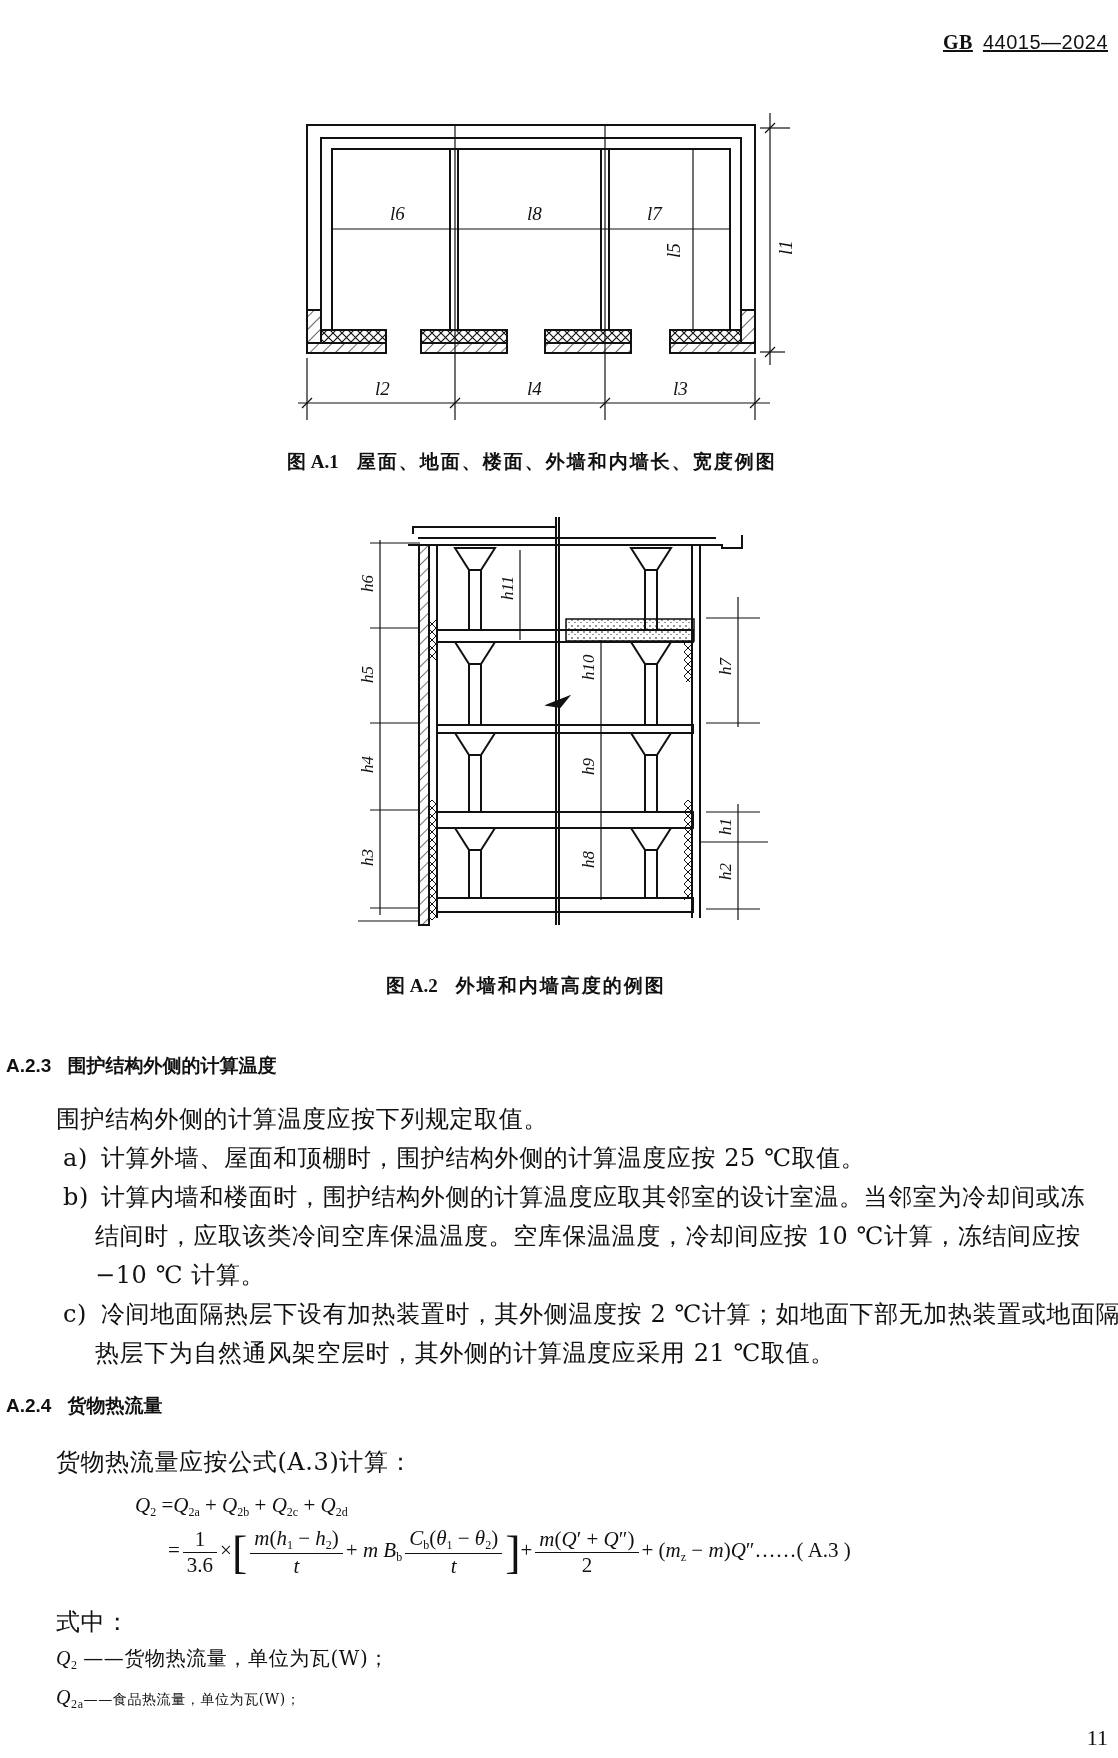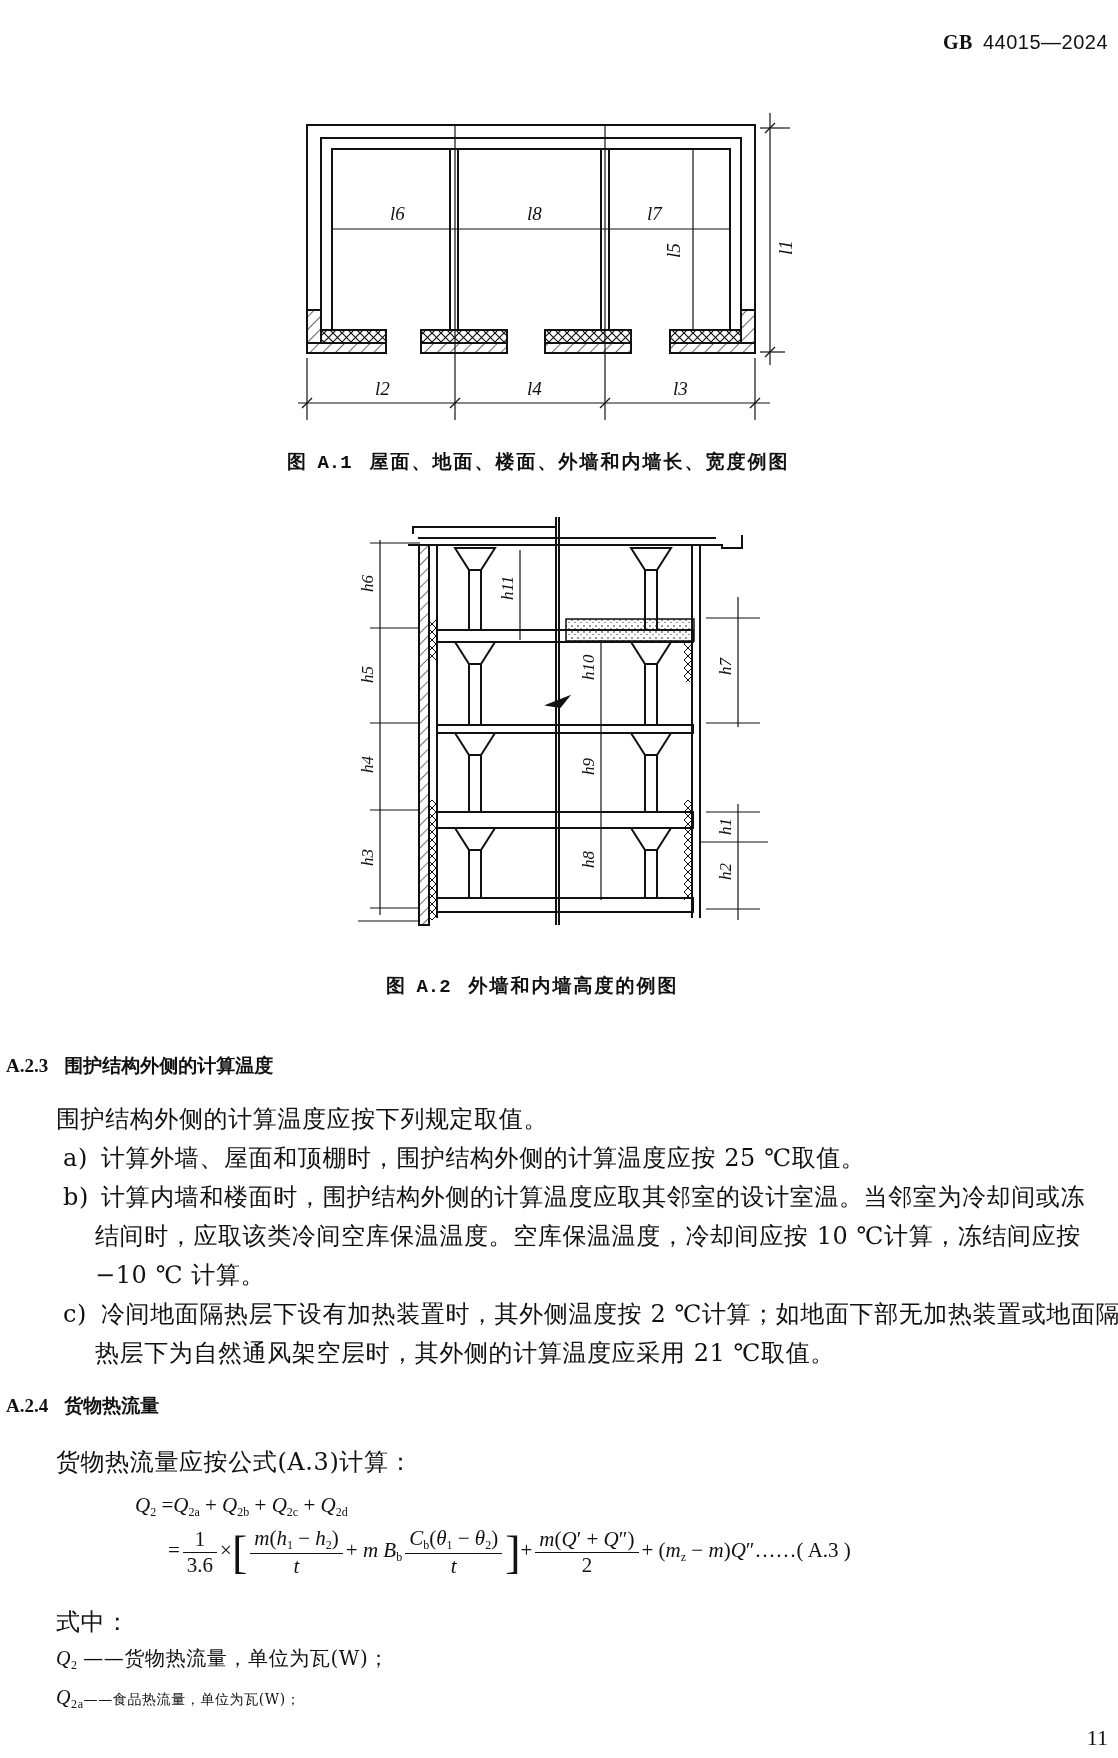--- a/index.html
+++ b/index.html
@@ -1,25 +1,25 @@
 <!DOCTYPE html>
 <html><head>
 <meta charset="utf-8">
 <style>
   html, body { margin:0; padding:0; background:#ffffff; }
   body { width:1118px; height:1758px; position:relative; overflow:hidden;
          font-family:"DejaVu Serif","Liberation Serif",serif; color:#111; }
   .abs { position:absolute; }
-  .hdr { right:10px; top:30px; font-size:20px; letter-spacing:0.5px; }
+  .hdr { right:10px; top:30px; font-size:20px; letter-spacing:0.5px;text-decoration:underline; }
   .hdr b { font-family:"Liberation Serif",serif; font-weight:bold; margin-right:10px; }
   .hdr span { font-family:"Liberation Sans",sans-serif; }
   .caption { font-family:"DejaVu Sans","Liberation Sans",sans-serif; font-weight:bold; font-size:19px; letter-spacing:2px; white-space:nowrap; }
-  .caption .num { font-family:Liberation Mono, monospace; letter-spacing:0; margin-right:18px; }
+  .caption .num { font-family:Liberation Serif, serif; letter-spacing:0; margin-right:18px; }
   .sec { font-family:"DejaVu Sans","Liberation Sans",sans-serif; font-weight:bold; font-size:19px; left:6px; }
-  .sec .sn { font-family:Liberation Serif, serif; margin-right:16px; }
+  .sec .sn { font-family:Liberation Sans, sans-serif; margin-right:16px; }
   .p { font-size:24px; line-height:1.2; white-space:nowrap; letter-spacing:0.6px; }
   .li { left:52px;margin-left:11px; }
   .li .mk { display:inline-block; width:38px; }
   .ind { left:95px; }
   .eq { font-family:"Liberation Serif",serif; font-size:21px; white-space:nowrap; }
   .eq i { font-style:italic; }
   sub { font-size:12px; vertical-align:-4px; }
   .frac { display:inline-block; vertical-align:middle; text-align:center; margin:0 3px; }
   .frac > span { display:block; padding:0 4px; }
   .frac .num2 { border-bottom:1.5px solid #111; }

